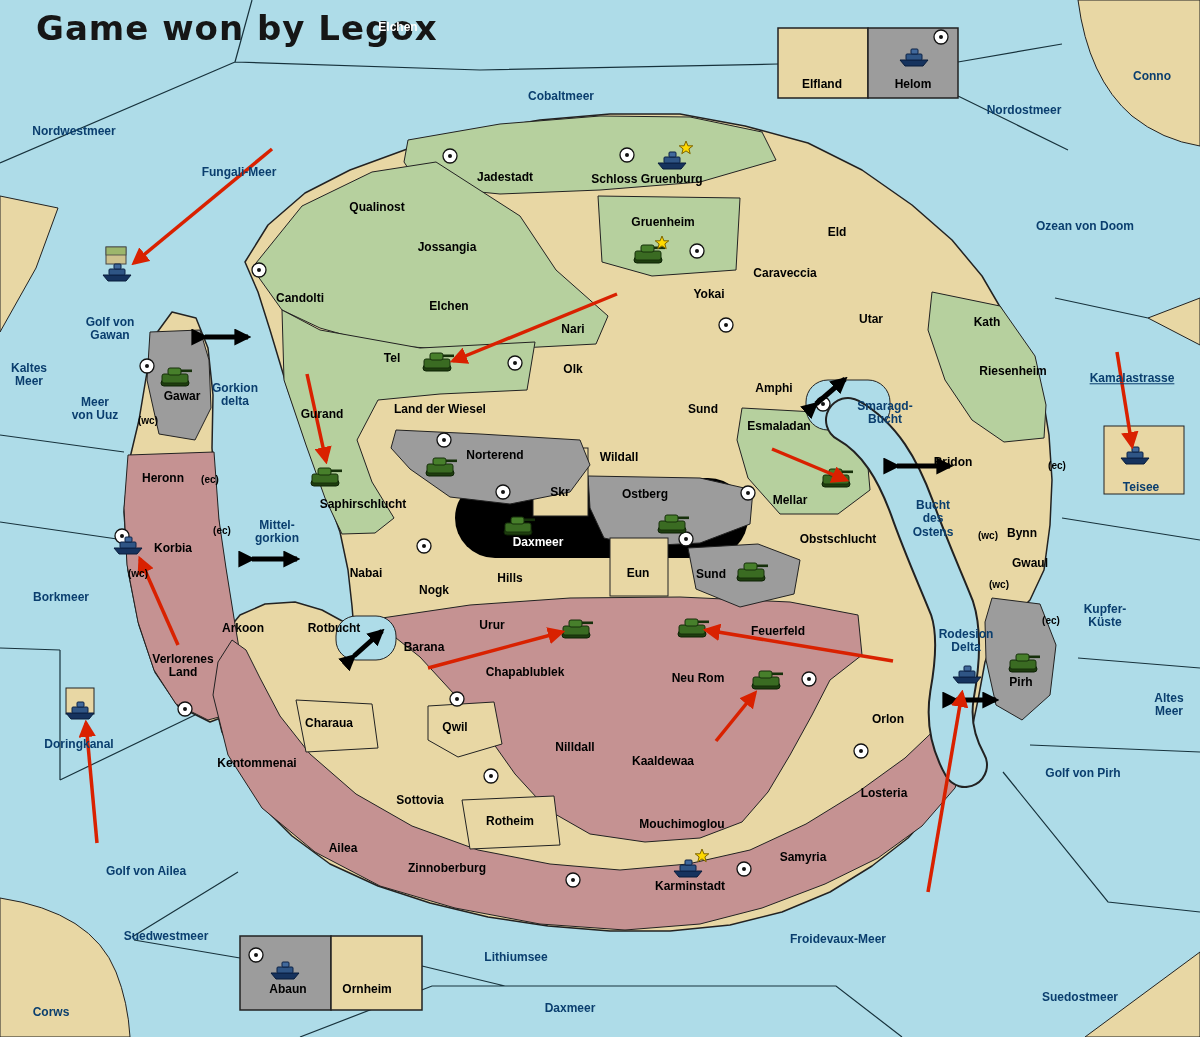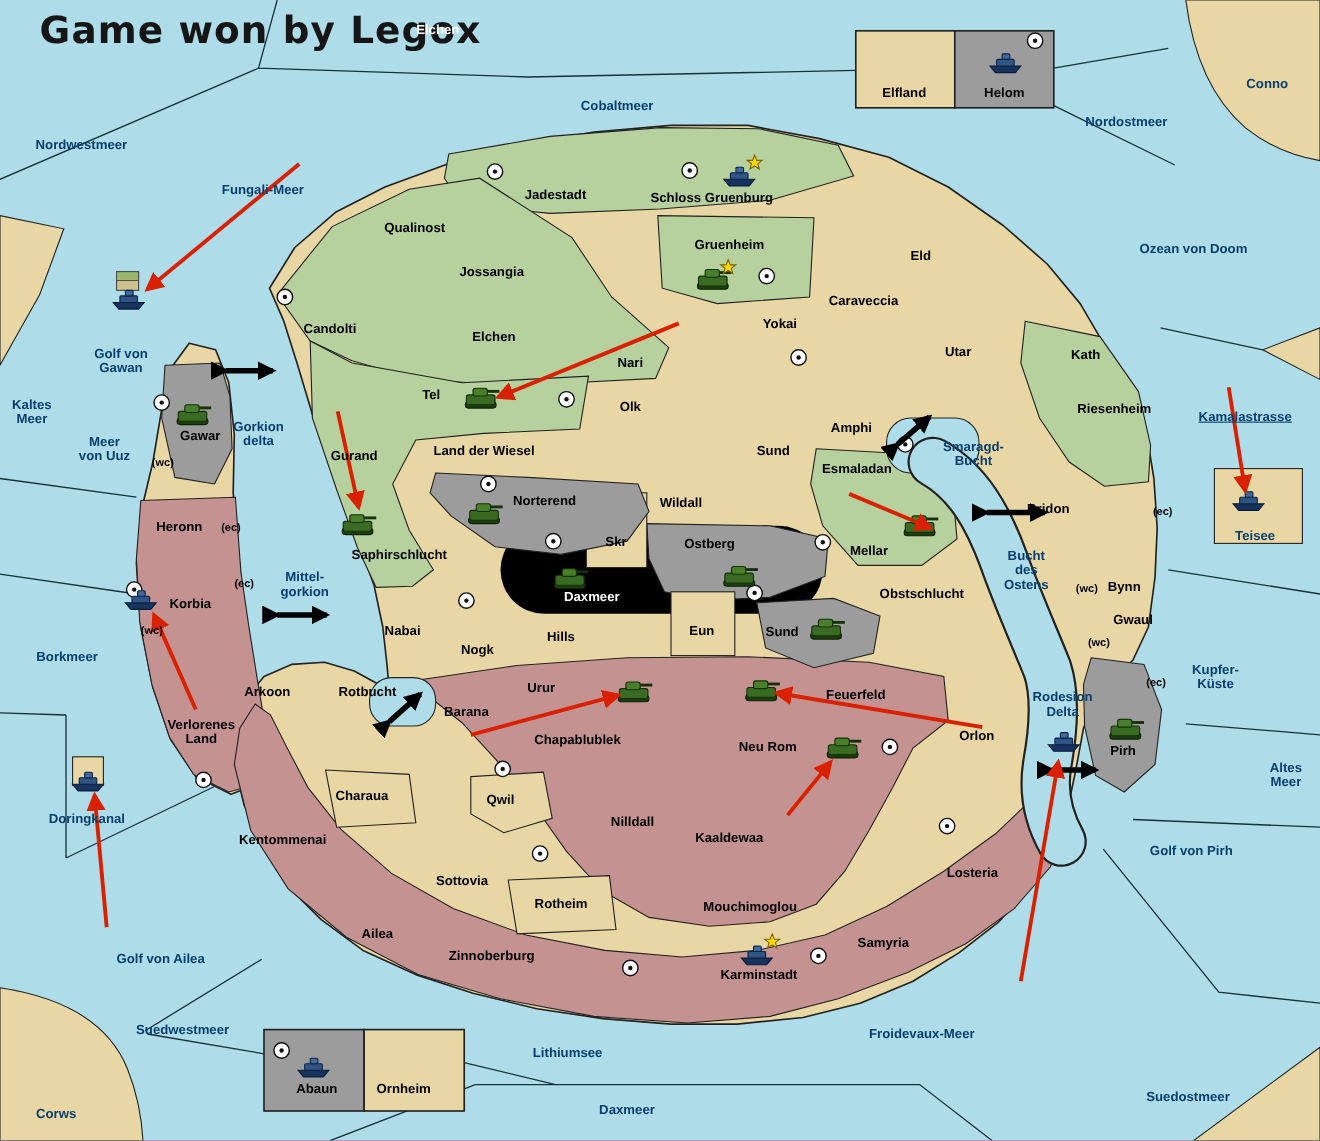--- a/index.html
+++ b/index.html
@@ -423,21 +423,21 @@
       <div class="lbl" style="left: 434px; top: 591px;">Nogk</div>
       <div class="lbl" style="left: 510px; top: 579px;">Hills</div>
       <div class="lbl" style="left: 492px; top: 626px;">Urur</div>
       <div class="lbl" style="left: 778px; top: 632px;">Feuerfeld</div>
       <div class="lbl" style="left: 1021px; top: 683px;">Pirh</div>
       <div class="lbl" style="left: 243px; top: 629px;">Arkoon</div>
       <div class="lbl" style="left: 334px; top: 629px;">Rotbucht</div>
       <div class="lbl" style="left: 424px; top: 648px;">Barana</div>
       <div class="lbl" style="left: 525px; top: 673px;">Chapablublek</div>
       <div class="lbl" style="left: 698px; top: 679px;">Neu Rom</div>
-      <div class="lbl" style="left: 888px; top: 669px;">Orlon</div>
+      <div class="lbl" style="left: 888px; top: 720px;">Orlon</div>
       <div class="lbl" style="left: 183px; top: 666px;">Verlorenes
 Land</div>
       <div class="lbl" style="left: 329px; top: 724px;">Charaua</div>
       <div class="lbl" style="left: 455px; top: 728px;">Qwil</div>
       <div class="lbl" style="left: 575px; top: 748px;">Nilldall</div>
       <div class="lbl" style="left: 663px; top: 762px;">Kaaldewaa</div>
       <div class="lbl" style="left: 257px; top: 764px;">Kentommenai</div>
       <div class="lbl" style="left: 420px; top: 801px;">Sottovia</div>
       <div class="lbl" style="left: 510px; top: 822px;">Rotheim</div>
       <div class="lbl" style="left: 682px; top: 825px;">Mouchimoglou</div>

